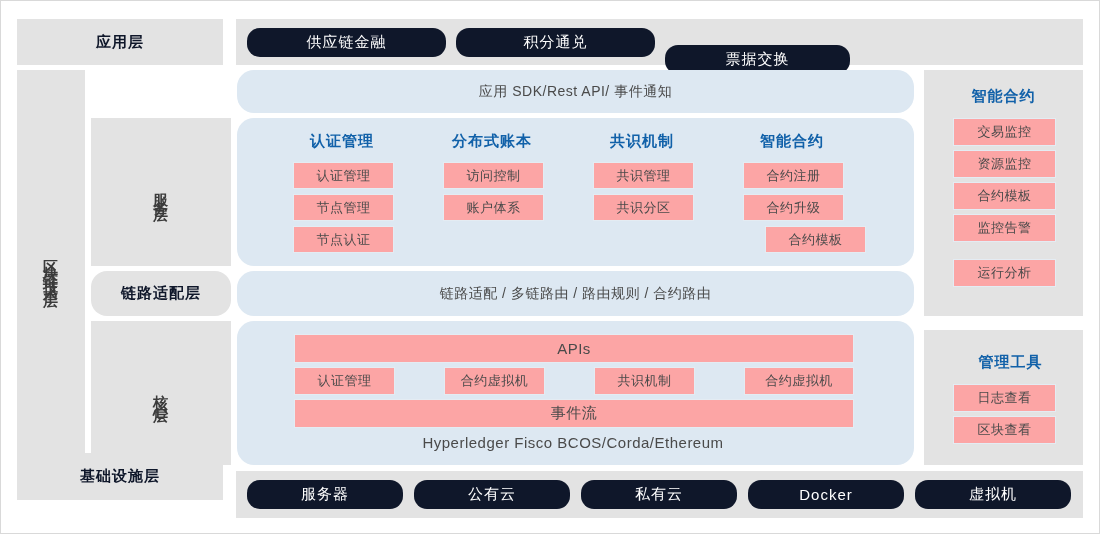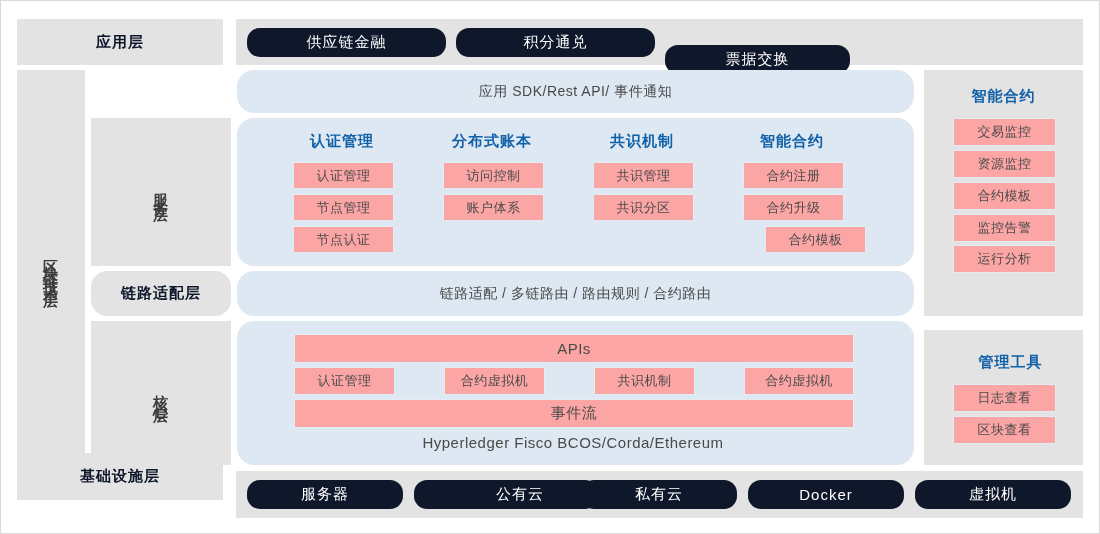--- a/index.html
+++ b/index.html
@@ -117,32 +117,32 @@
 
     <div class="abs plain-text" style="left:57px;top:108px;width:558px;height:26px;font-size:15px;">Hyperledger Fisco BCOS/Corda/Ethereum</div>
   </div>
 
   <div class="abs gray" style="left:923px;top:69px;width:159px;height:246px;">
     <div class="abs panel-head" style="left:0;top:17px;width:159px;">智能合约</div>
     <div class="abs white-box" style="left:29px;top:48px;width:101px;height:26px;">交易监控</div>
     <div class="abs white-box" style="left:29px;top:80px;width:101px;height:26px;">资源监控</div>
     <div class="abs white-box" style="left:29px;top:112px;width:101px;height:26px;">合约模板</div>
     <div class="abs white-box" style="left:29px;top:144px;width:101px;height:26px;">监控告警</div>
-    <div class="abs white-box" style="left:29px;top:175px;width:101px;height:26px;">运行分析</div>
+    <div class="abs white-box" style="left:29px;top:189px;width:101px;height:26px;">运行分析</div>
   </div>
 
   <div class="abs gray" style="left:923px;top:329px;width:159px;height:135px;">
     <div class="abs panel-head" style="left:0;top:23px;width:173px;">管理工具</div>
     <div class="abs white-box" style="left:29px;top:54px;width:101px;height:26px;">日志查看</div>
     <div class="abs white-box" style="left:29px;top:86px;width:101px;height:26px;">区块查看</div>
   </div>
 
   <div class="abs gray gray-label" style="left:16px;top:452px;width:206px;height:47px;">基础设施层</div>
 
   <div class="abs gray" style="left:235px;top:470px;width:847px;height:47px;">
     <div class="abs blue-btn" style="left:11px;top:9px;width:156px;height:29px;">服务器</div>
-    <div class="abs blue-btn" style="left:178px;top:9px;width:156px;height:29px;padding-left:28px;">公有云</div>
+    <div class="abs blue-btn" style="left:178px;top:9px;width:156px;height:29px;">公有云</div>
     <div class="abs blue-btn" style="left:345px;top:9px;width:156px;height:29px;">私有云</div>
     <div class="abs blue-btn" style="left:512px;top:9px;width:156px;height:29px;">Docker</div>
     <div class="abs blue-btn" style="left:679px;top:9px;width:156px;height:29px;">虚拟机</div>
   </div>
 
 </div>
 
 </body></html>

